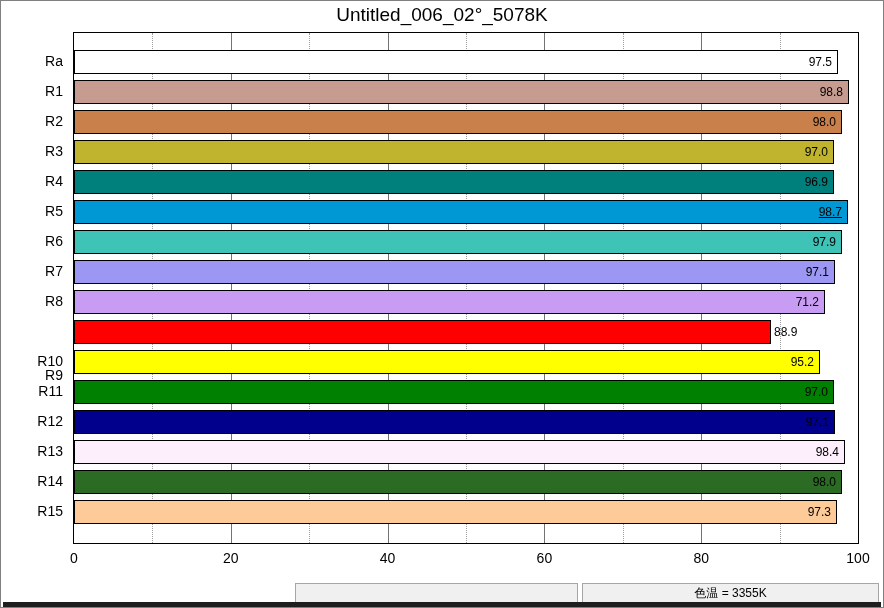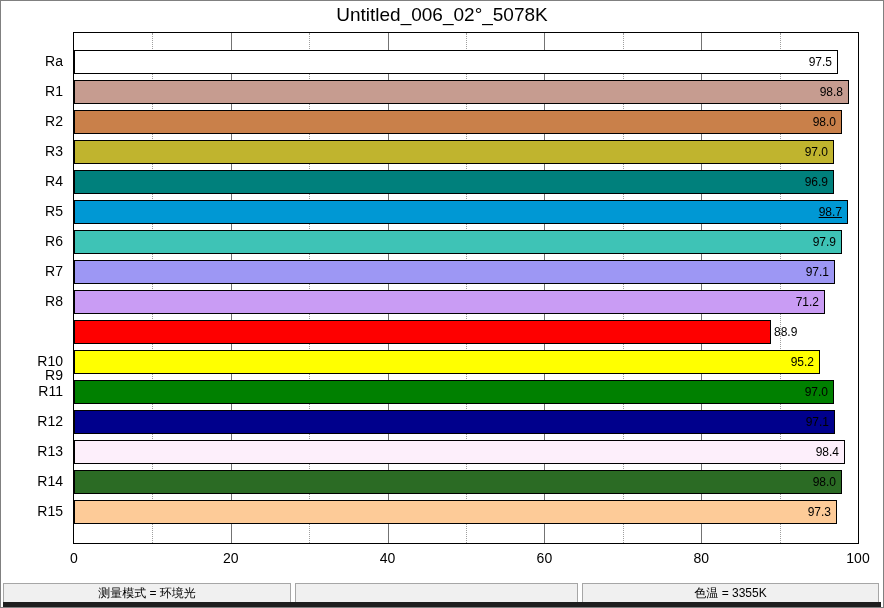--- a/index.html
+++ b/index.html
@@ -180,18 +180,17 @@
 
   <div class="x-axis">
       <div class="x-tick-label" style="left: 73px;">0</div>
       <div class="x-tick-label" style="left: 229.8px;">20</div>
       <div class="x-tick-label" style="left: 386.6px;">40</div>
       <div class="x-tick-label" style="left: 543.4px;">60</div>
       <div class="x-tick-label" style="left: 700.2px;">80</div>
       <div class="x-tick-label" style="left: 857px;">100</div>
     </div>
 
-  <div class="status-bar-cell cell-0">测量模式 = 环境光</div>
   <div class="status-bar-cell cell-1"></div>
   <div class="status-bar-cell cell-2">色温 = 3355K</div>
 
   <div class="bottom-strip"></div>
 </div>
 
 </body></html>

